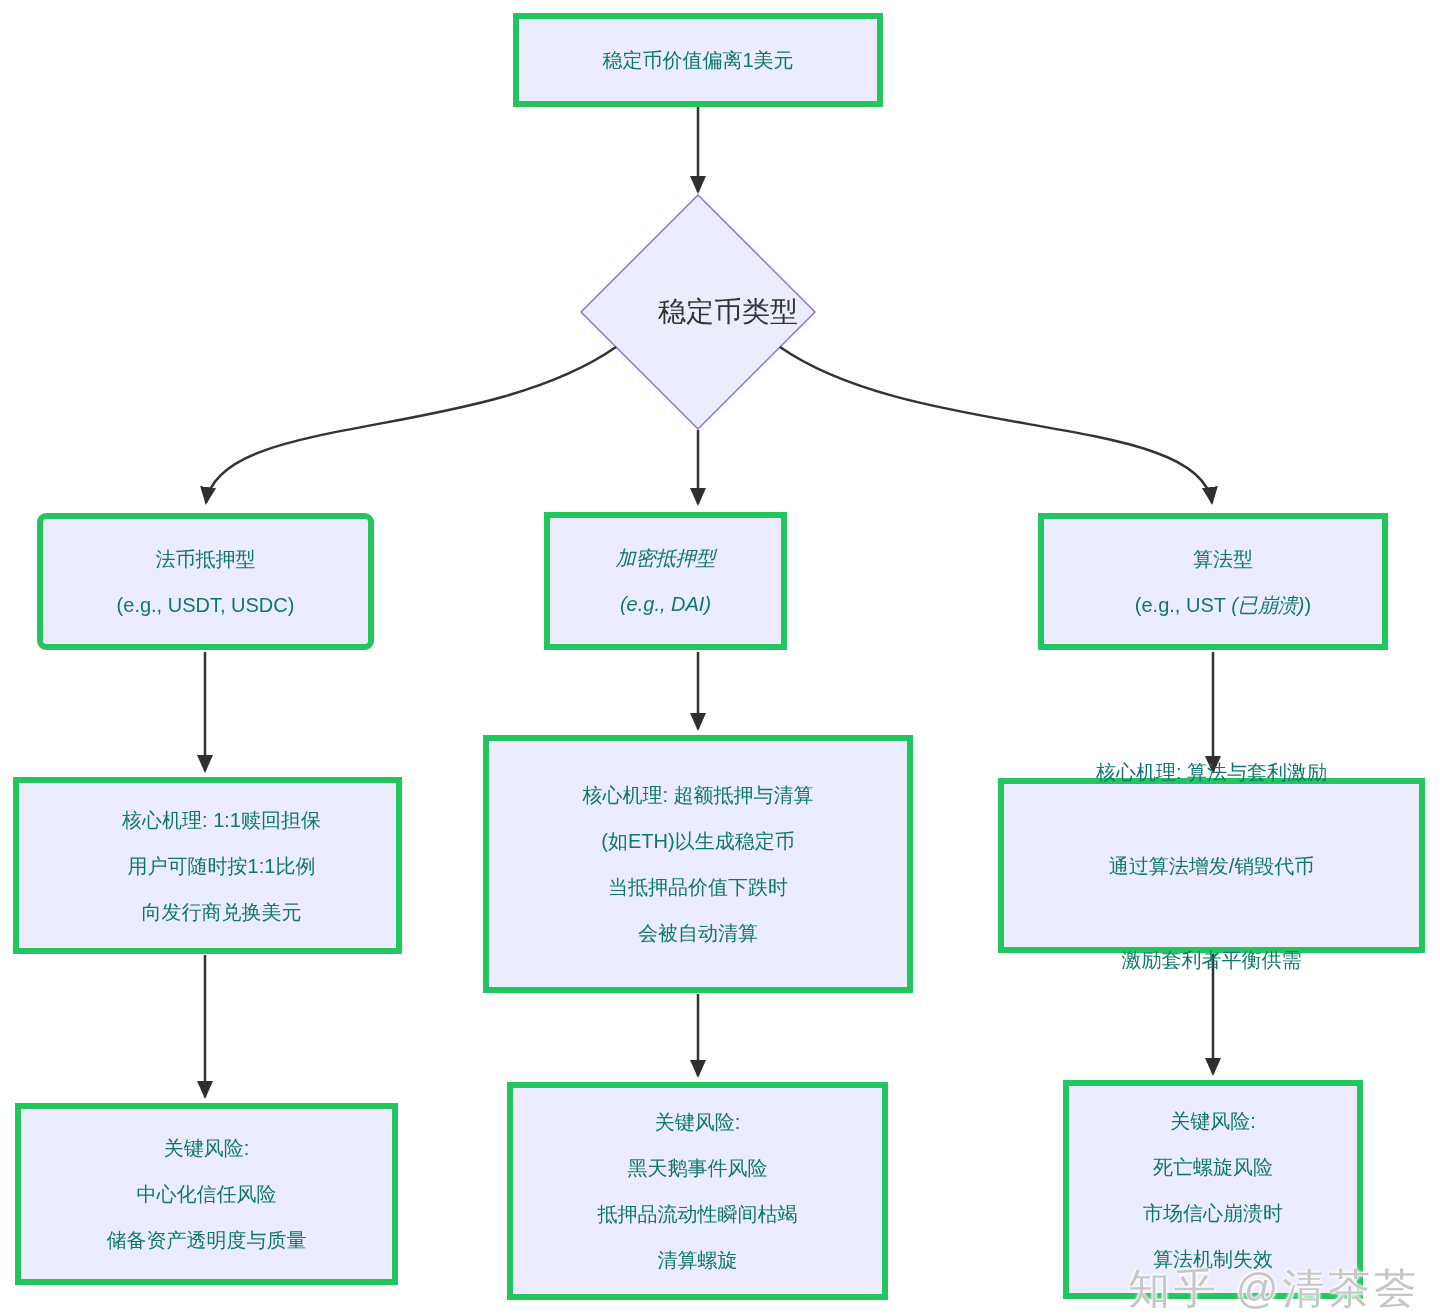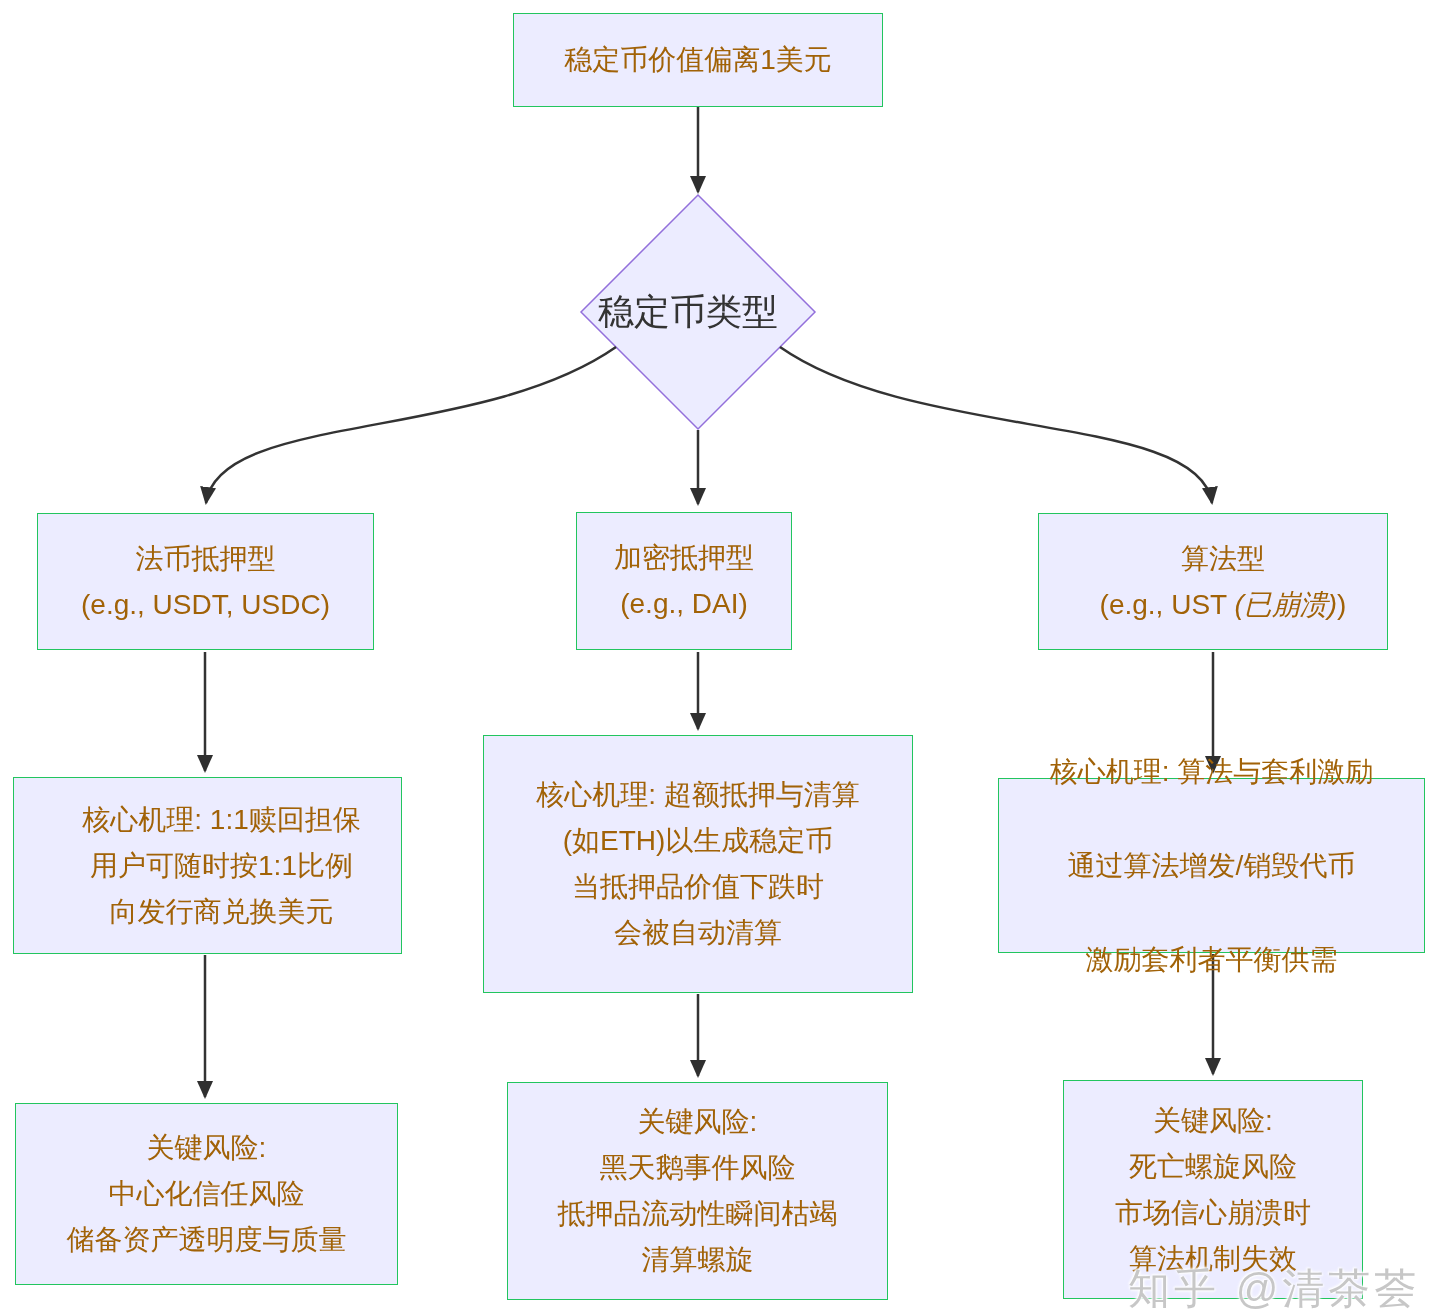--- a/index.html
+++ b/index.html
@@ -18,41 +18,41 @@
   .edge-layer {
     position: absolute;
     left: 0;
     top: 0;
     z-index: 0;
   }
   .node {
     position: absolute;
     box-sizing: border-box;
     background: #ECECFF;
-    border: 1px solid #22c55e;
-    color: #a16207;
-    font-size: 28px;
+    border: 6px solid #22c55e;
+    color: #0f766e;
+    font-size: 20px;
     line-height: 46px;
     text-align: center;
     display: flex;
     flex-direction: column;
     justify-content: center;
     align-items: center;
     z-index: 1;
   }
   .node .line {
     white-space: nowrap;
   }
   .decision-label {
     position: absolute;
     box-sizing: border-box;
     color: #333333;
-    font-size: 36px;
+    font-size: 28px;
     line-height: 46px;
-    text-align: left;
+    text-align: right;
     z-index: 1;
     background: transparent;
     border: none;
   }
   .italic-seg {
     font-style: italic;
   }
   .watermark {
     position: absolute;
     left: 1128px;
@@ -102,26 +102,26 @@
   </svg>
 
   <div class="node" style="left:513px; top:13px; width:370px; height:94px;">
     <div class="line">稳定币价值偏离1美元</div>
   </div>
 
   <div class="decision-label" style="left:598px; top:289px; width:200px; height:46px;">
     <div class="line">稳定币类型</div>
   </div>
 
-  <div class="node" style="left:37px; top:513px; width:337px; height:137px;">
+  <div class="node" style="left:37px; top:513px; width:337px; height:137px;border-radius:9px;">
     <div class="line">法币抵押型</div>
     <div class="line">(e.g., USDT, USDC)</div>
   </div>
 
-  <div class="node" style="left:576px; top:512px; width:216px; height:138px;">
+  <div class="node" style="left:544px; top:512px; width:243px; height:138px;font-style:italic;">
     <div class="line">加密抵押型</div>
     <div class="line">(e.g., DAI)</div>
   </div>
 
   <div class="node" style="left:1038px; top:513px; width:350px; height:137px;padding-left:20px;">
     <div class="line">算法型</div>
     <div class="line">
       <span>(e.g., UST </span><span class="italic-seg">(已崩溃)</span><span>)</span>
     </div>
   </div>

